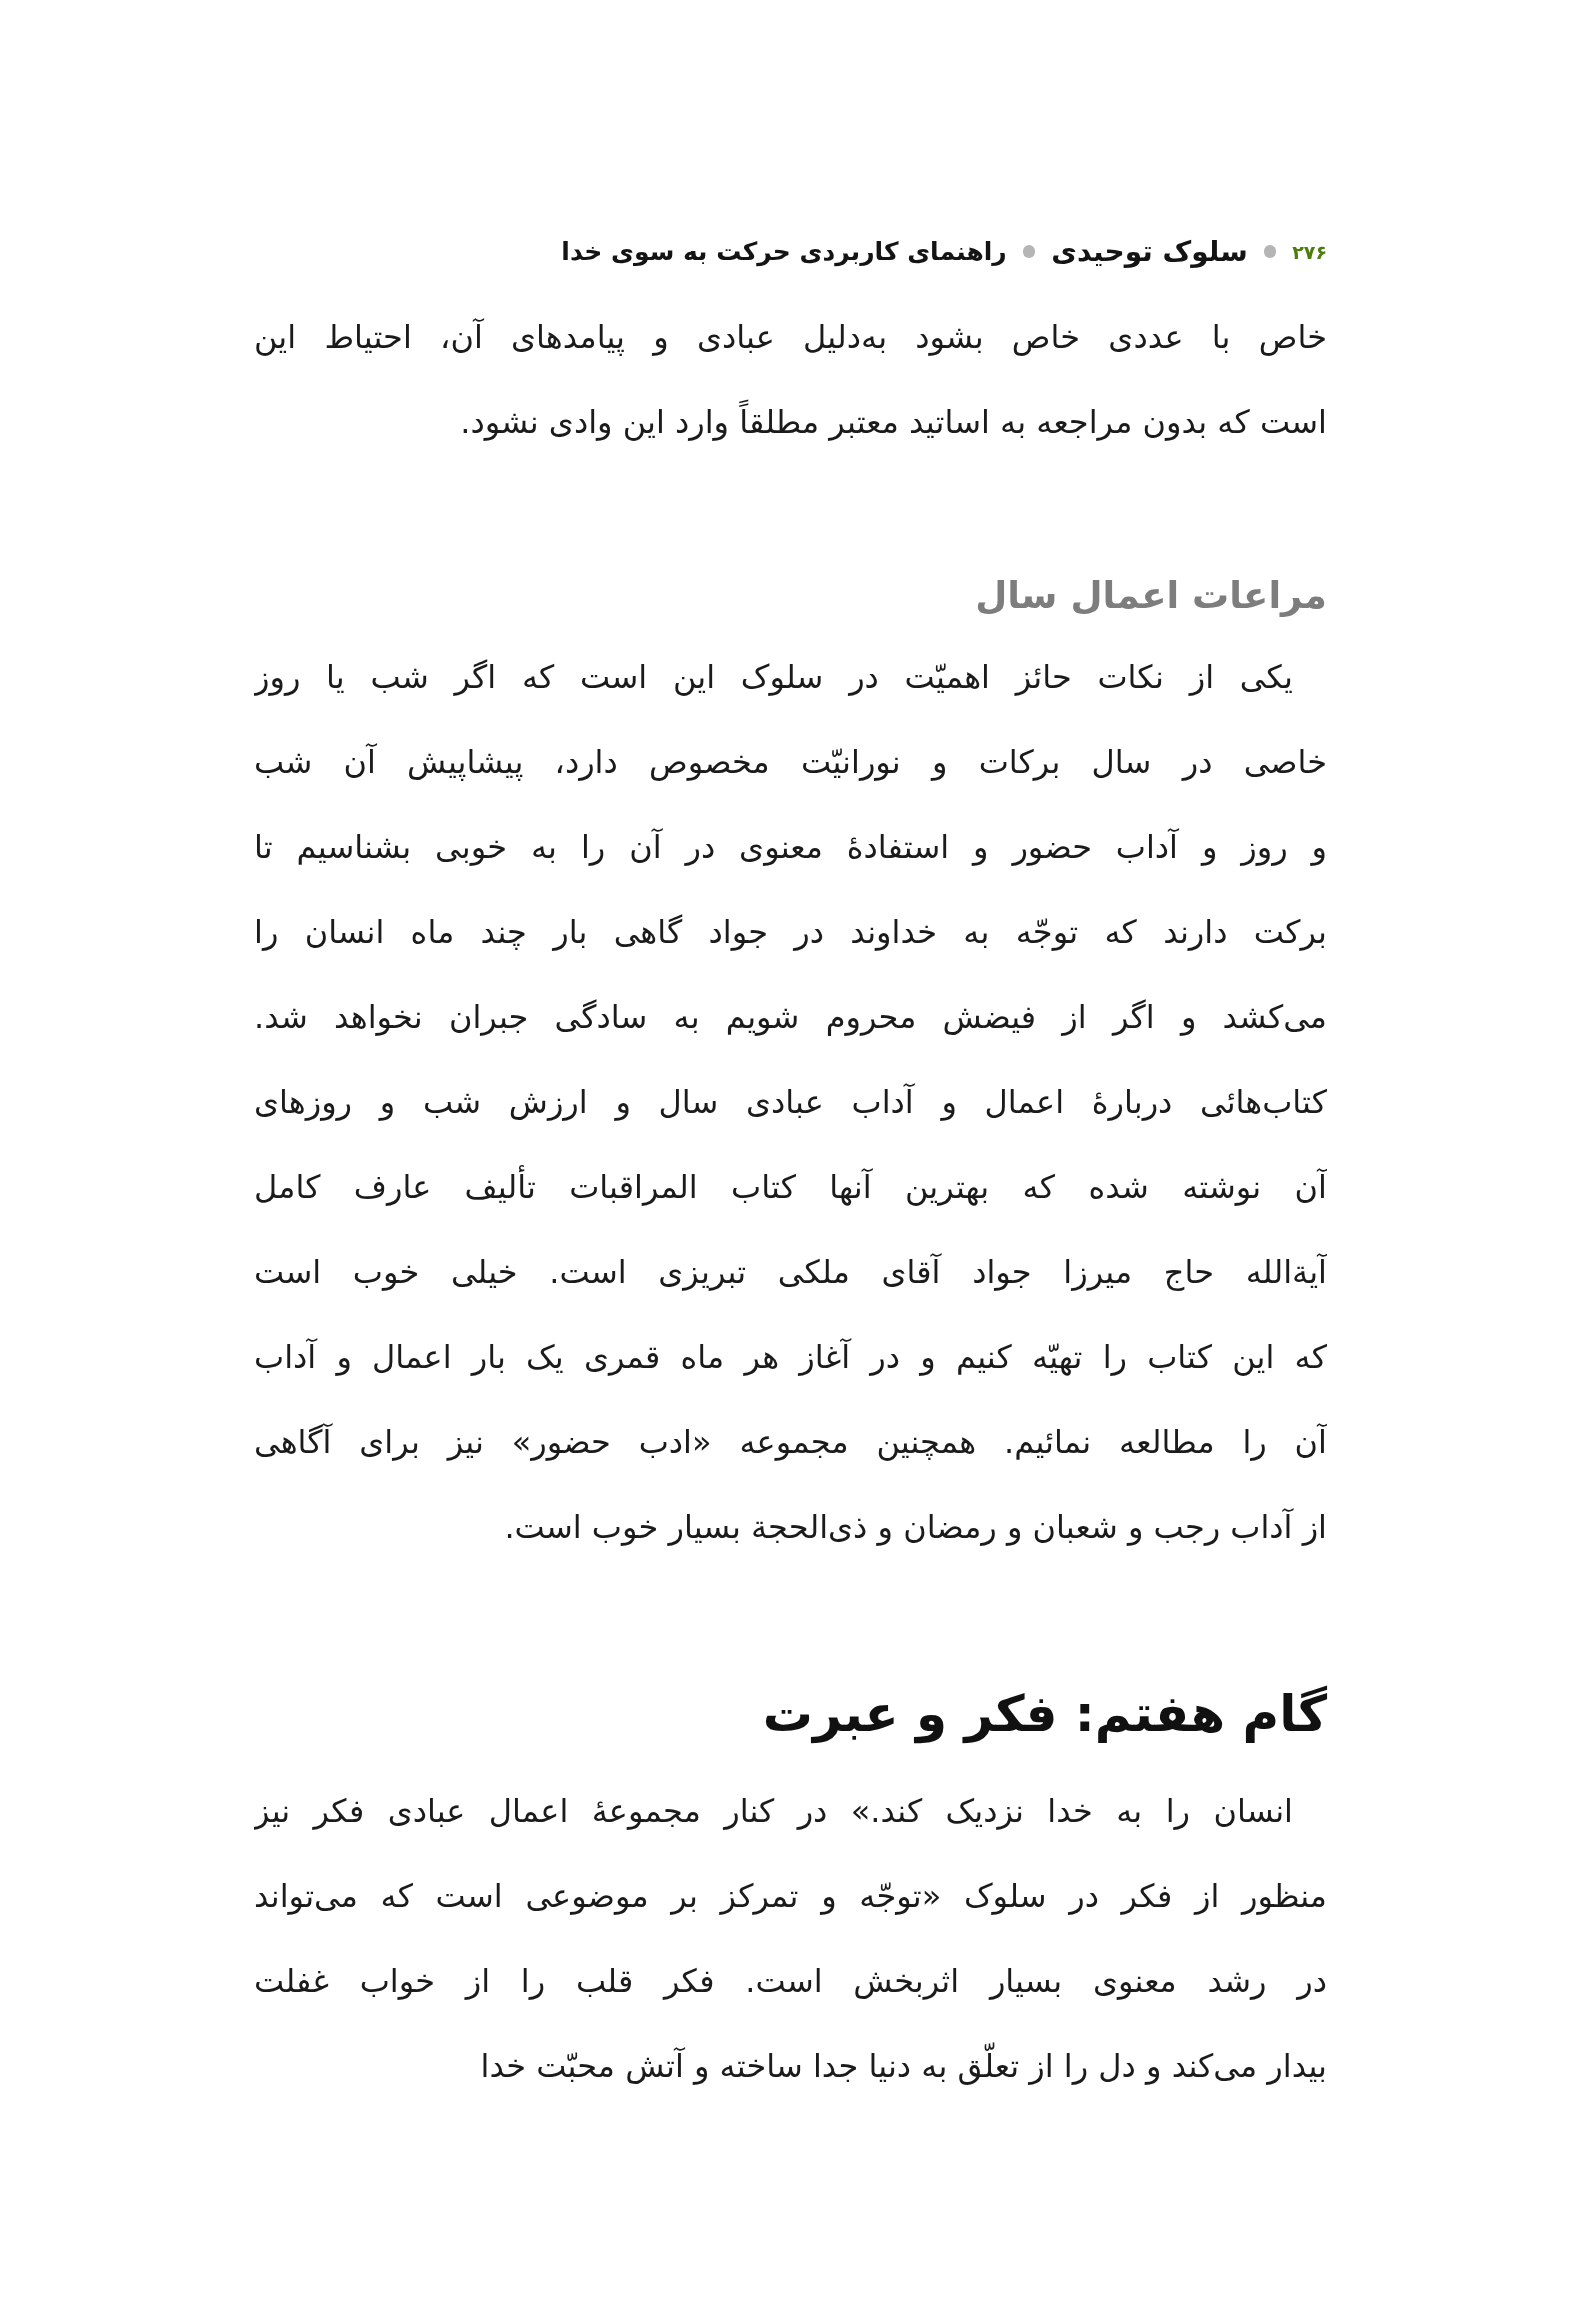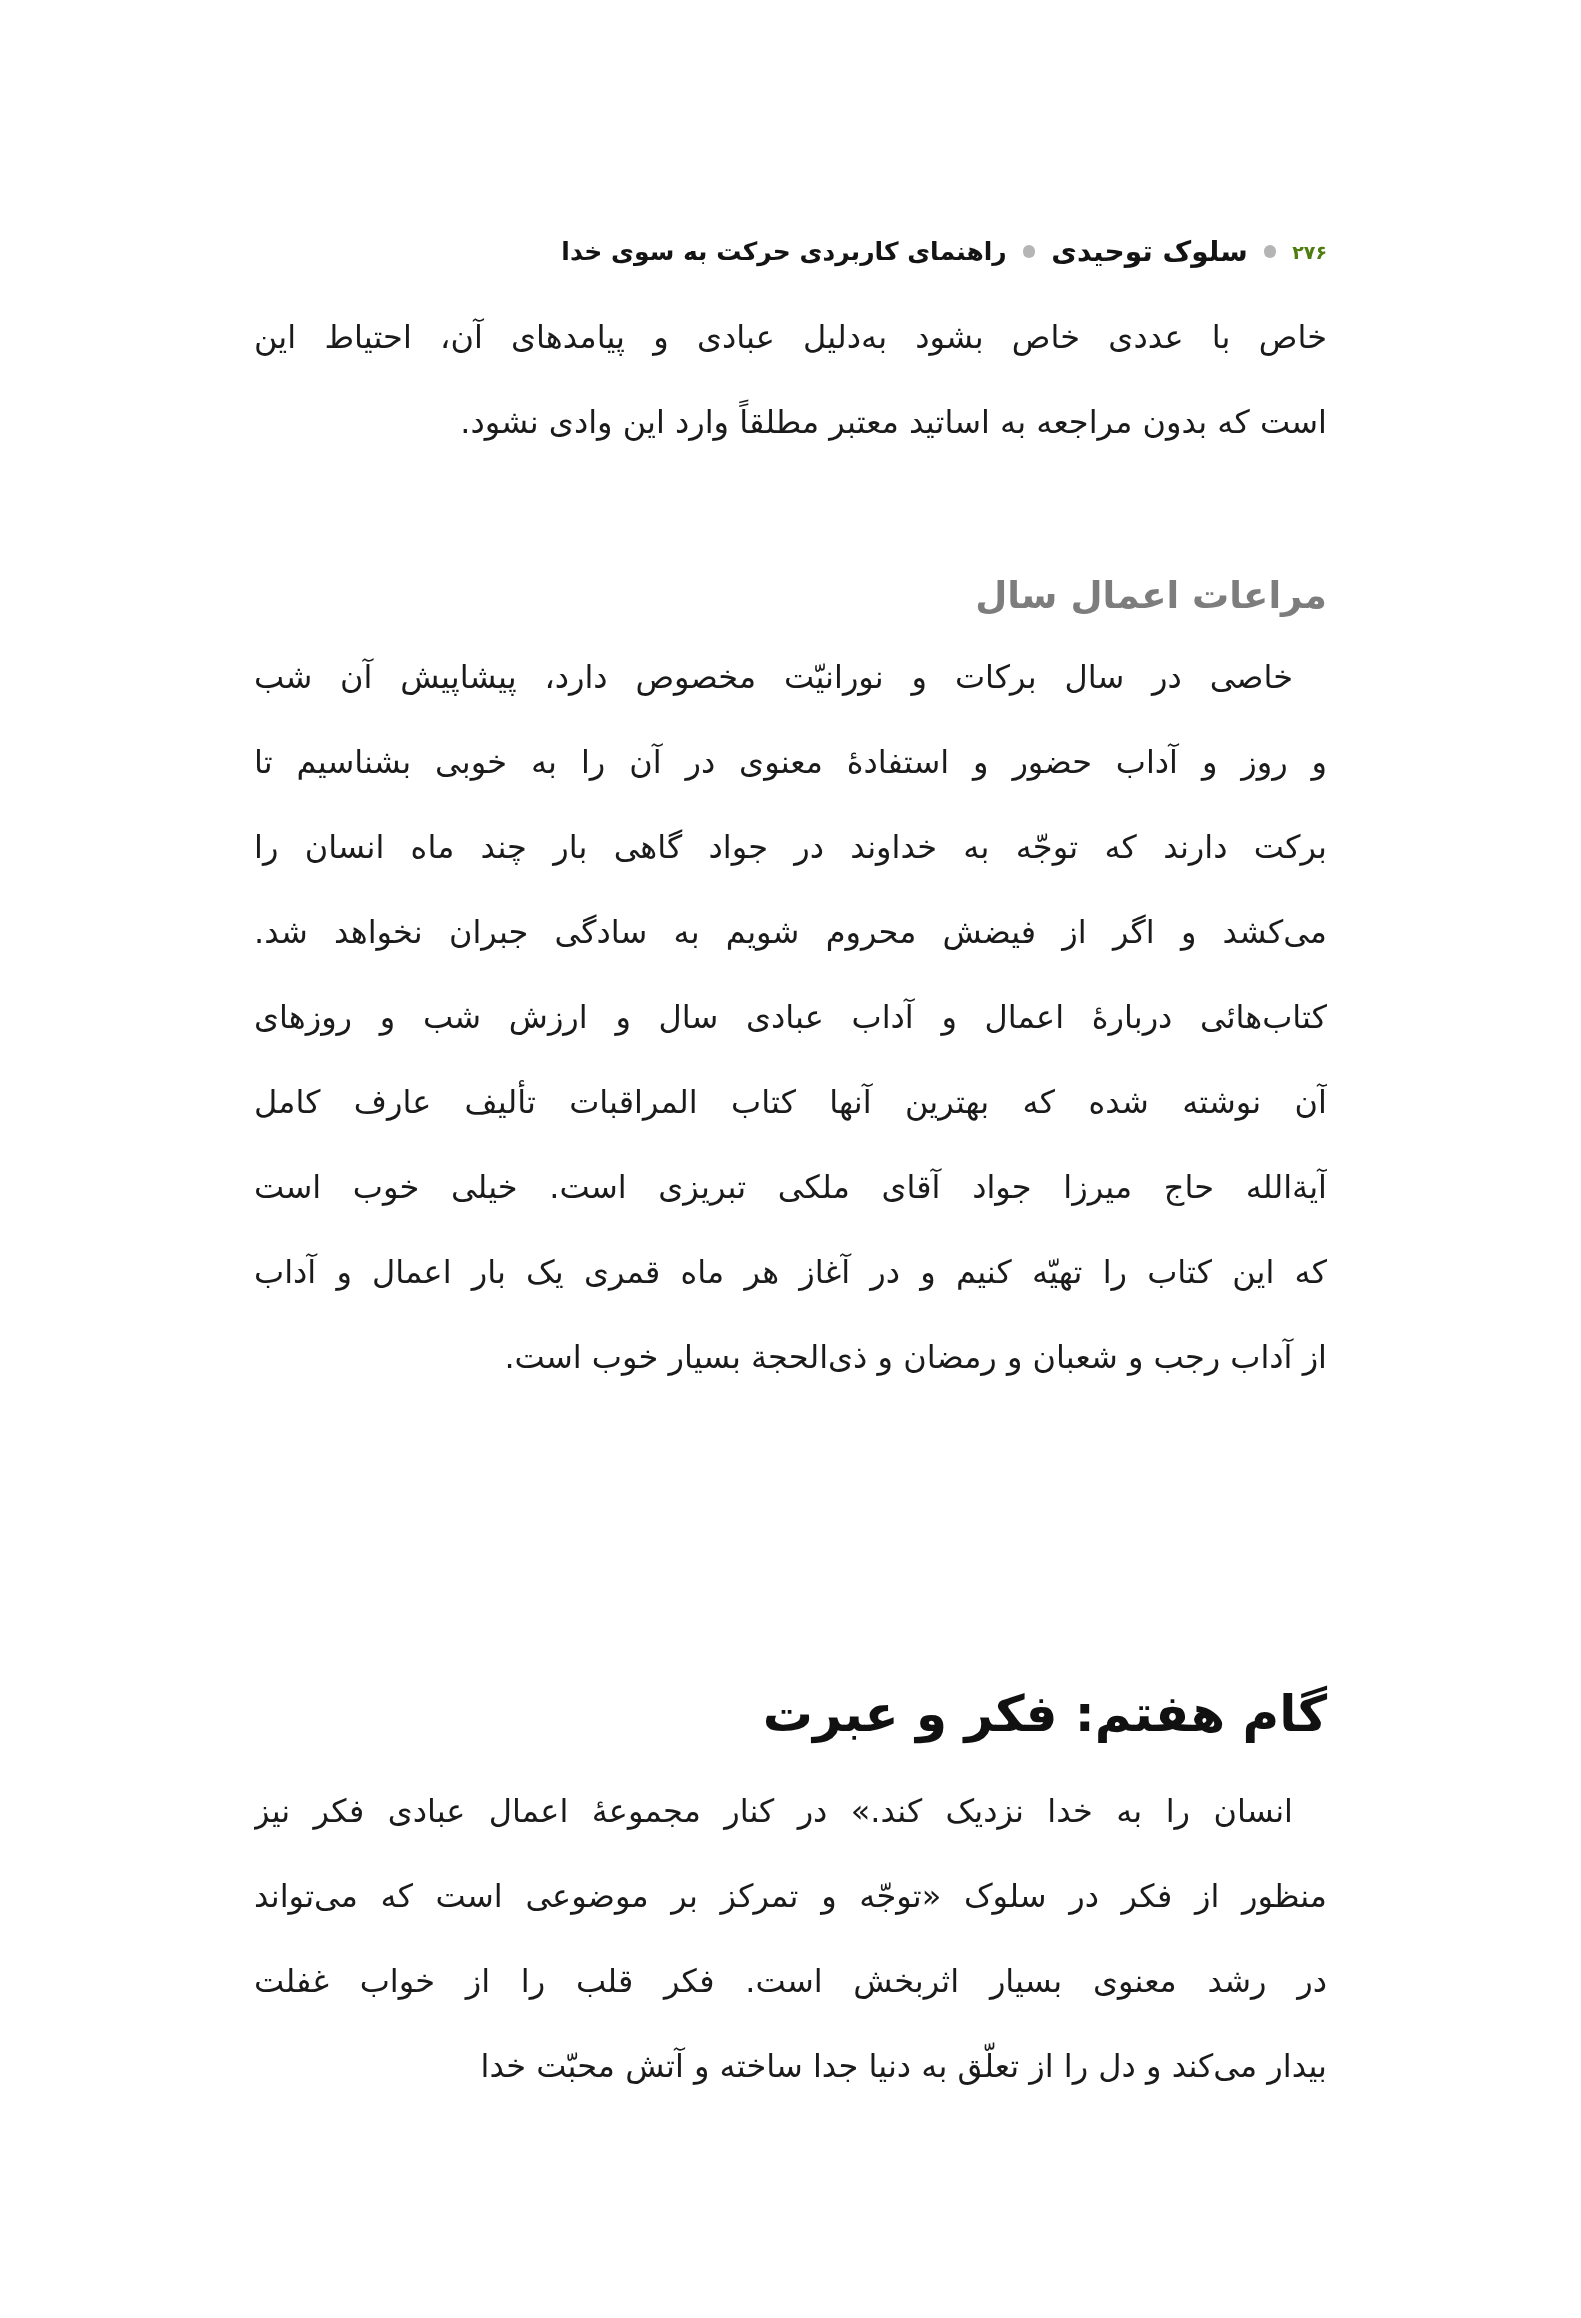--- a/index.html
+++ b/index.html
@@ -96,28 +96,30 @@
   </div>
 
   <div class="para p1">
       <div class="line">خاص با عددی خاص بشود به‌دلیل عبادی و پیامدهای آن، احتیاط این</div>
       <div class="line last">است که بدون مراجعه به اساتید معتبر مطلقاً وارد این وادی نشود.</div>
     </div>
 
   <h2 class="gray-heading">مراعات اعمال سال</h2>
 
   <div class="para p2 indent-first">
+      <div class="line">یکی از نکات حائز اهمیّت در سلوک این است که اگر شب یا روز</div>
       <div class="line">خاصی در سال برکات و نورانیّت مخصوص دارد، پیشاپیش آن شب</div>
       <div class="line">و روز و آداب حضور و استفادهٔ معنوی در آن را به خوبی بشناسیم تا</div>
       <div class="line">برکت دارند که توجّه به خداوند در جواد گاهی بار چند ماه انسان را</div>
       <div class="line">می‌کشد و اگر از فیضش محروم شویم به سادگی جبران نخواهد شد.</div>
       <div class="line">کتاب‌هائی دربارهٔ اعمال و آداب عبادی سال و ارزش شب و روزهای</div>
       <div class="line">آن نوشته شده که بهترین آنها کتاب المراقبات تألیف عارف کامل</div>
       <div class="line">آیةالله حاج میرزا جواد آقای ملکی تبریزی است. خیلی خوب است</div>
       <div class="line">که این کتاب را تهیّه کنیم و در آغاز هر ماه قمری یک بار اعمال و آداب</div>
+      <div class="line">آن را مطالعه نمائیم. همچنین مجموعه «ادب حضور» نیز برای آگاهی</div>
       <div class="line last">از آداب رجب و شعبان و رمضان و ذی‌الحجة بسیار خوب است.</div>
     </div>
 
   <h2 class="bold-heading">گام هفتم: فکر و عبرت</h2>
 
   <div class="para p3 indent-first">
       <div class="line">انسان را به خدا نزدیک کند.» در کنار مجموعهٔ اعمال عبادی فکر نیز</div>
       <div class="line">منظور از فکر در سلوک «توجّه و تمرکز بر موضوعی است که می‌تواند</div>
       <div class="line">در رشد معنوی بسیار اثربخش است. فکر قلب را از خواب غفلت</div>
       <div class="line last">بیدار می‌کند و دل را از تعلّق به دنیا جدا ساخته و آتش محبّت خدا</div>

